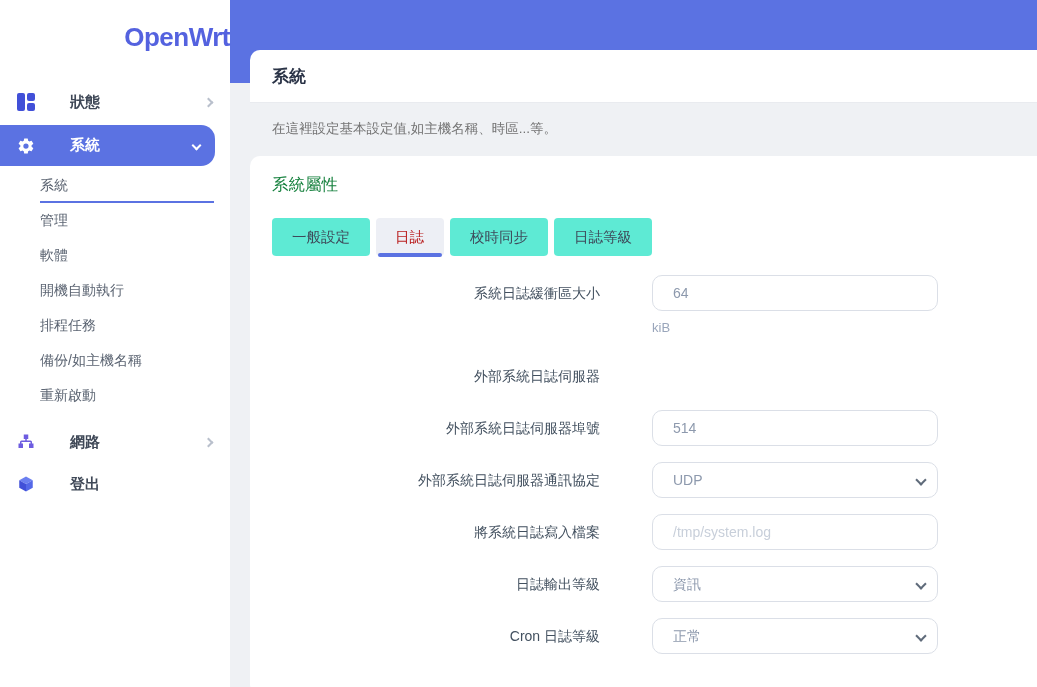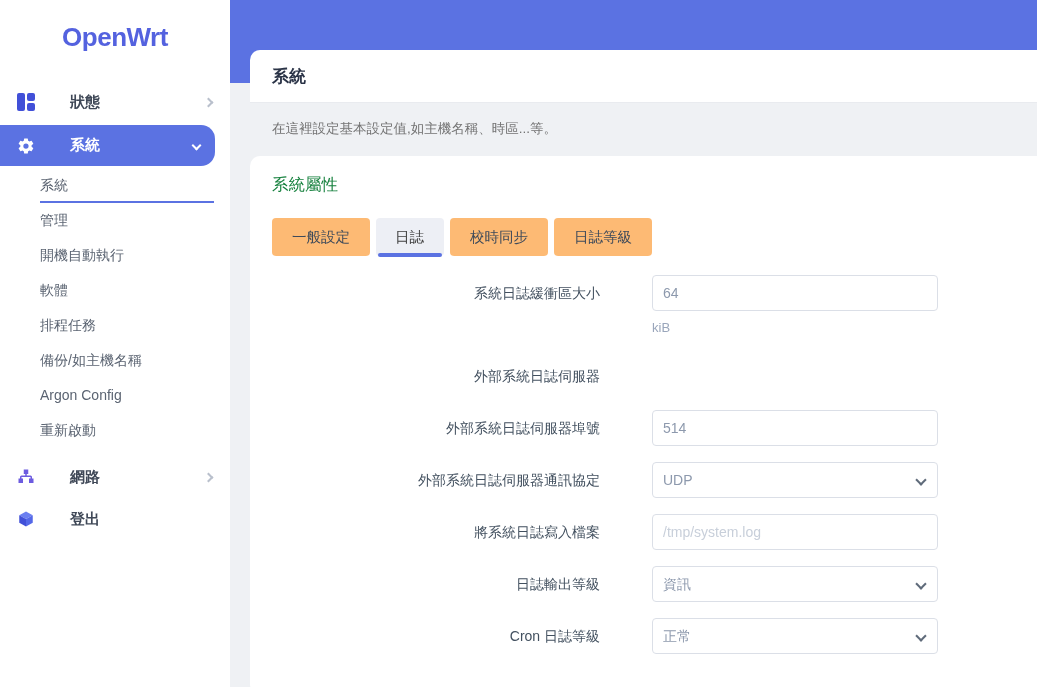--- a/index.html
+++ b/index.html
@@ -2,21 +2,21 @@
 <html><head>
 <meta charset="utf-8">
 <style>
   * { margin:0; padding:0; box-sizing:border-box; }
   html,body { width:1037px; height:687px; overflow:hidden;
     font-family:"Liberation Sans","DejaVu Sans",sans-serif; }
   .app { display:flex; width:1037px; height:687px; background:#eff1f4; }
 
   
   .sidebar { width:230px; min-width:230px; background:#ffffff; height:687px; position:relative; z-index:3; }
-  .logo { text-align:center; padding-top:22px; height:75px;
+  .logo { text-align:right; padding-top:22px; height:75px;
     font-size:26px; font-weight:800; letter-spacing:-0.5px; color:#5462df; }
   .menu { padding-top:6px; }
   .menu-item { height:42px; display:flex; align-items:center; padding:0 18px 0 16px;
     color:#3f4857; font-size:15px; font-weight:600; cursor:pointer;gap:20px; }
   .menu-item .mi-icon { width:20px; height:20px; margin-right:14px; display:flex; align-items:center; justify-content:center; }
   .menu-item.active { background:#5b72e2; color:#ffffff; border-radius:0 14px 14px 0;
     margin-right:15px; padding-right:3px; height:41px; margin-top:2px; margin-bottom:2px; }
   .chev { width:7px; height:7px; border-right:2px solid #b9c0cc; border-bottom:2px solid #b9c0cc;
     margin-left:auto; }
   .chev.right { transform:rotate(-45deg); }
@@ -36,31 +36,31 @@
     border-radius:10px 0 0 0; display:flex; align-items:center; padding-left:22px;
     border-bottom:1px solid #e9ebef; position:relative; z-index:2; }
   .page-title { font-size:17px; font-weight:bold; color:#2b3447; }
   .subtitle-band { padding:17px 0 18px 22px; font-size:13.5px; color:#737373; }
 
   .main-card { background:#ffffff; border-radius:10px 0 0 10px; padding:18px 0 24px 22px; min-height:497px; }
   .card-title { font-size:16.5px; font-weight:normal; color:#15803d; }
 
   .tabs { display:flex; margin-top:22px; }
   .tab { position:relative; height:38px; line-height:38px; padding:0 20px; margin-right:6px;
-    background:#fdba74; border-radius:4px; font-size:14.5px; color:#3e4a5a; cursor:pointer; }
-  .tab.active { background:#edeff5; color:#404040;padding-left:19px; }
+    background:#5eead4; border-radius:4px; font-size:14.5px; color:#3e4a5a; cursor:pointer; }
+  .tab.active { background:#edeff5; color:#b91c1c;padding-left:19px; }
   .tab.active::after { content:""; position:absolute; left:2px; right:2px; bottom:-1px;
     height:4px; background:#5b72e2; border-radius:2px; }
 
   .form { margin-top:19px; }
   .field { display:grid; grid-template-columns:328px 286px; column-gap:52px; margin-bottom:16px; }
   .field-label { text-align:right; font-size:14px; color:#42505f; line-height:36px; }
   .ctrl { position:relative; height:36px; }
-  .ctrl input, .ctrl select { width:100%; height:36px; border:1px solid #dbdfe7; border-radius:4px;
-    padding:0 10px; font-size:14px; color:#8d99ad; background:#ffffff; outline:none;
+  .ctrl input, .ctrl select { width:100%; height:36px; border:1px solid #dbdfe7; border-radius:10px;
+    padding:0 20px; font-size:14px; color:#8d99ad; background:#ffffff; outline:none;
     font-family:"Liberation Sans","DejaVu Sans",sans-serif; }
   .ctrl input::placeholder { color:#c8cfda; opacity:1; }
   .ctrl select { -webkit-appearance:none; appearance:none; padding-right:30px; }
   .sel-chev { position:absolute; right:13px; top:14px; width:8px; height:8px; pointer-events:none;
     border-right:2px solid #5f6b7a; border-bottom:2px solid #5f6b7a; transform:rotate(45deg); }
   .hint { grid-column:2; font-size:13px; color:#9aa6bb; margin-top:9px; margin-bottom:7px; }
 </style>
 </head>
 <body>
 
@@ -89,25 +89,24 @@
               <path fill="#ffffff" d="M19.4 13c.04-.32.1-.64.1-1s-.05-.68-.1-1l2.1-1.65a.5.5 0 0 0 .12-.64l-2-3.46a.5.5 0 0 0-.61-.22l-2.49 1a7.3 7.3 0 0 0-1.7-1l-.38-2.65A.5.5 0 0 0 13.94 2h-4a.5.5 0 0 0-.49.42l-.38 2.65c-.61.25-1.17.6-1.69.99l-2.49-1a.5.5 0 0 0-.61.22l-2 3.46a.5.5 0 0 0 .12.64L4.5 11c-.05.32-.1.65-.1 1s.04.68.1 1l-2.1 1.65a.5.5 0 0 0-.12.64l2 3.46c.12.21.38.3.61.22l2.49-1c.52.4 1.08.74 1.69.99l.38 2.65c.04.24.25.41.49.41h4c.24 0 .45-.17.49-.41l.38-2.65a7 7 0 0 0 1.69-.99l2.49 1c.23.09.49 0 .61-.22l2-3.46a.5.5 0 0 0-.12-.64L19.4 13zm-7.46 2.5a3.5 3.5 0 1 1 0-7 3.5 3.5 0 0 1 0 7z"></path>
             </svg>
         </span>
         <span>系統</span>
         <span class="chev down"></span>
       </div>
 
       <div class="submenu">
         <div class="subitem active">系統</div>
         <div class="subitem">管理</div>
+        <div class="subitem">軟體</div>
         <div class="subitem">開機自動執行</div>
-        <div class="subitem">軟體</div>
         <div class="subitem">排程任務</div>
         <div class="subitem">備份/如主機名稱</div>
-        <div class="subitem">Argon Config</div>
         <div class="subitem">重新啟動</div>
       </div>
 
       <div class="menu-item">
         <span class="mi-icon">
           <svg width="18" height="18" viewBox="0 0 24 24">
               <path fill="#6d5ce0" d="M9 2h6v6h-2v2h5a2 2 0 0 1 2 2v2h2v6h-6v-6h2v-2H6v2h2v6H2v-6h2v-2a2 2 0 0 1 2-2h5V8H9V2z"></path>
             </svg>
         </span>
         <span>網路</span>

